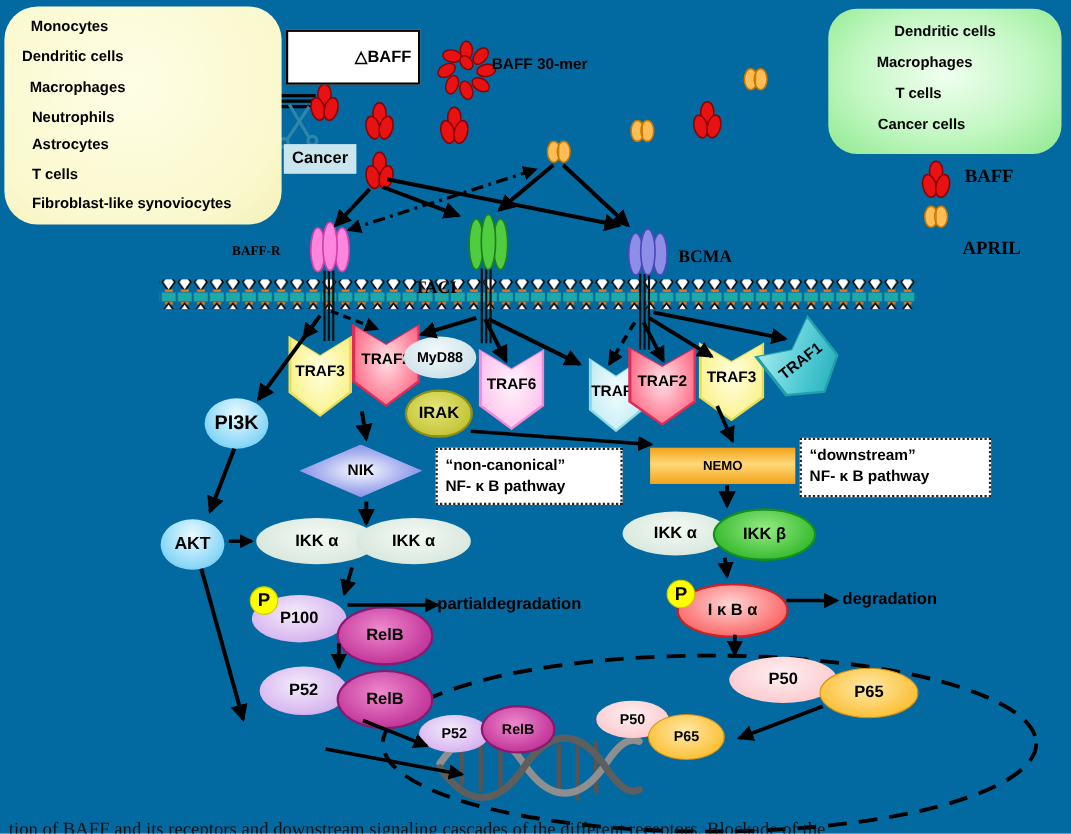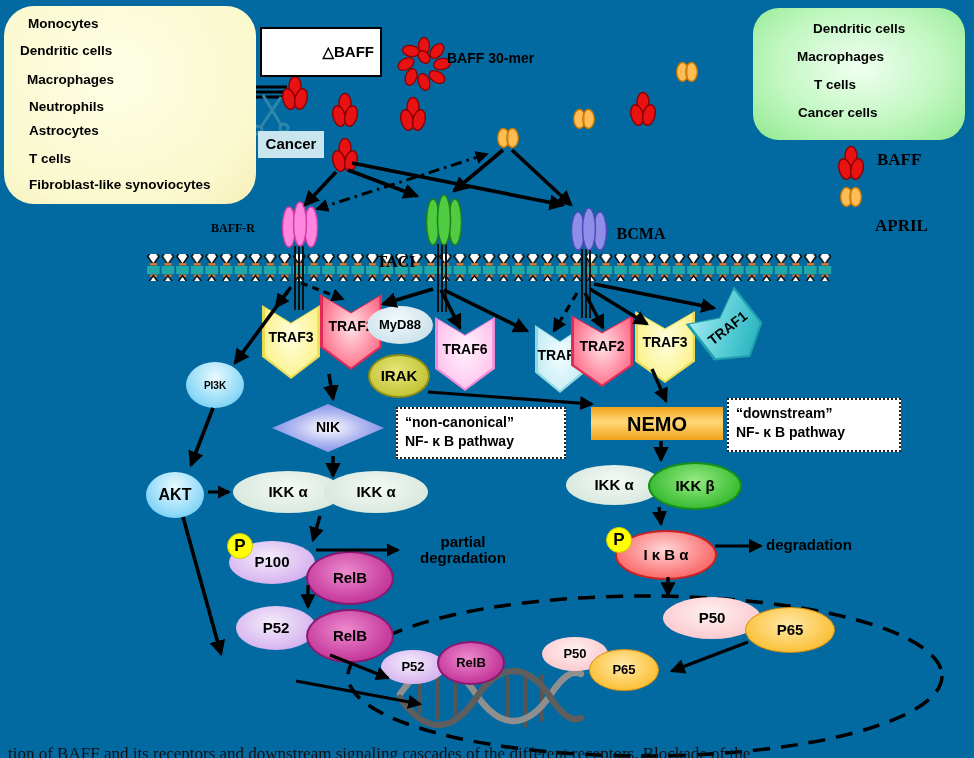--- a/index.html
+++ b/index.html
@@ -227,21 +227,21 @@
 
   <div class="node ell" style="left:367px;top:306px;width:66px;height:38px;font-size:13px;
               background:radial-gradient(ellipse at 45% 35%,#F2FAFC 0%,#CFE3EB 70%,#B9D4DF 100%);">
       <span>MyD88</span>
     </div>
   <div class="node ell" style="left:368px;top:354px;width:58px;height:40px;font-size:15px;border:2px solid #8F8F12;
               background:radial-gradient(ellipse at 45% 38%,#E6E67A 0%,#C6C63A 70%,#B0B028 100%);">
       <span>IRAK</span>
     </div>
 
-  <div class="node ell" style="left:186px;top:362px;width:58px;height:46px;font-size:10px;
+  <div class="node ell" style="left:186px;top:362px;width:58px;height:46px;font-size:18px;
               background:radial-gradient(circle at 50% 32%,#EAFAFF 0%,#8ED9F7 65%,#53BCEF 100%);">
       <span>PI3K</span>
     </div>
   <div class="node ell" style="left:146px;top:472px;width:58px;height:46px;font-size:16px;
               background:radial-gradient(circle at 50% 32%,#EAFAFF 0%,#8ED9F7 65%,#53BCEF 100%);">
       <span>AKT</span>
     </div>
 
   <div class="node" style="left:272px;top:404px;width:112px;height:48px;font-size:14px;
               clip-path:polygon(50% 0,100% 50%,50% 100%,0 50%);
@@ -256,21 +256,21 @@
 
   <div class="node ell" style="left:233px;top:471px;width:110px;height:42px;font-size:15px;
               background:radial-gradient(ellipse at 50% 40%,#F4FAF5 0%,#DCEAE0 65%,#CCDFD3 100%);">
       <span>IKK α</span>
     </div>
   <div class="node ell" style="left:324px;top:471px;width:104px;height:42px;font-size:15px;
               background:radial-gradient(ellipse at 50% 40%,#F4FAF5 0%,#DCEAE0 65%,#CCDFD3 100%);">
       <span>IKK α</span>
     </div>
 
-  <div class="node" style="left:591px;top:407px;width:132px;height:33px;font-size:20px;
+  <div class="node" style="left:591px;top:407px;width:132px;height:33px;font-size:12px;
               background:linear-gradient(180deg,#F2A31A 0%,#FFD878 45%,#F2A31A 100%);">
       <span>NEMO</span>
     </div>
 
   <div class="dotbox" style="left:727px;top:398px;width:156px;height:42px;">
     <div>“downstream”</div>
     <div>NF- κ B pathway</div>
   </div>
 
   <div class="node ell" style="left:566px;top:465px;width:96px;height:40px;font-size:15px;
@@ -297,21 +297,21 @@
   <div class="node ell" style="left:236px;top:606px;width:80px;height:44px;font-size:15px;
               background:radial-gradient(ellipse at 45% 38%,#F4ECFB 0%,#D9B8F0 65%,#BE93E2 100%);">
       <span>P52</span>
     </div>
   <div class="node ell" style="left:306px;top:609px;width:84px;height:50px;font-size:15px;border:2px solid #8A1870;
               background:radial-gradient(ellipse at 45% 38%,#EE8ACE 0%,#C73E9E 65%,#AC2A8A 100%);">
       <span>RelB</span>
     </div>
 
 
-  <div class="node" style="left:405px;top:527px;width:116px;height:46px;font-size:15px;flex-direction:column;">
+  <div class="node" style="left:405px;top:527px;width:116px;height:46px;font-size:15px;">
     <div>partial</div>
     <div>degradation</div>
   </div>
 
   <div class="node pcirc" style="left:606px;top:527px;width:24px;height:24px;">
       <span>P</span>
     </div>
   <div class="node ell" style="left:615px;top:530px;width:98px;height:46px;font-size:15px;border:2px solid #D02020;
               background:radial-gradient(ellipse at 48% 38%,#FFD6D6 0%,#FB7C7C 60%,#F04848 100%);">
       <span>I κ B α</span>

